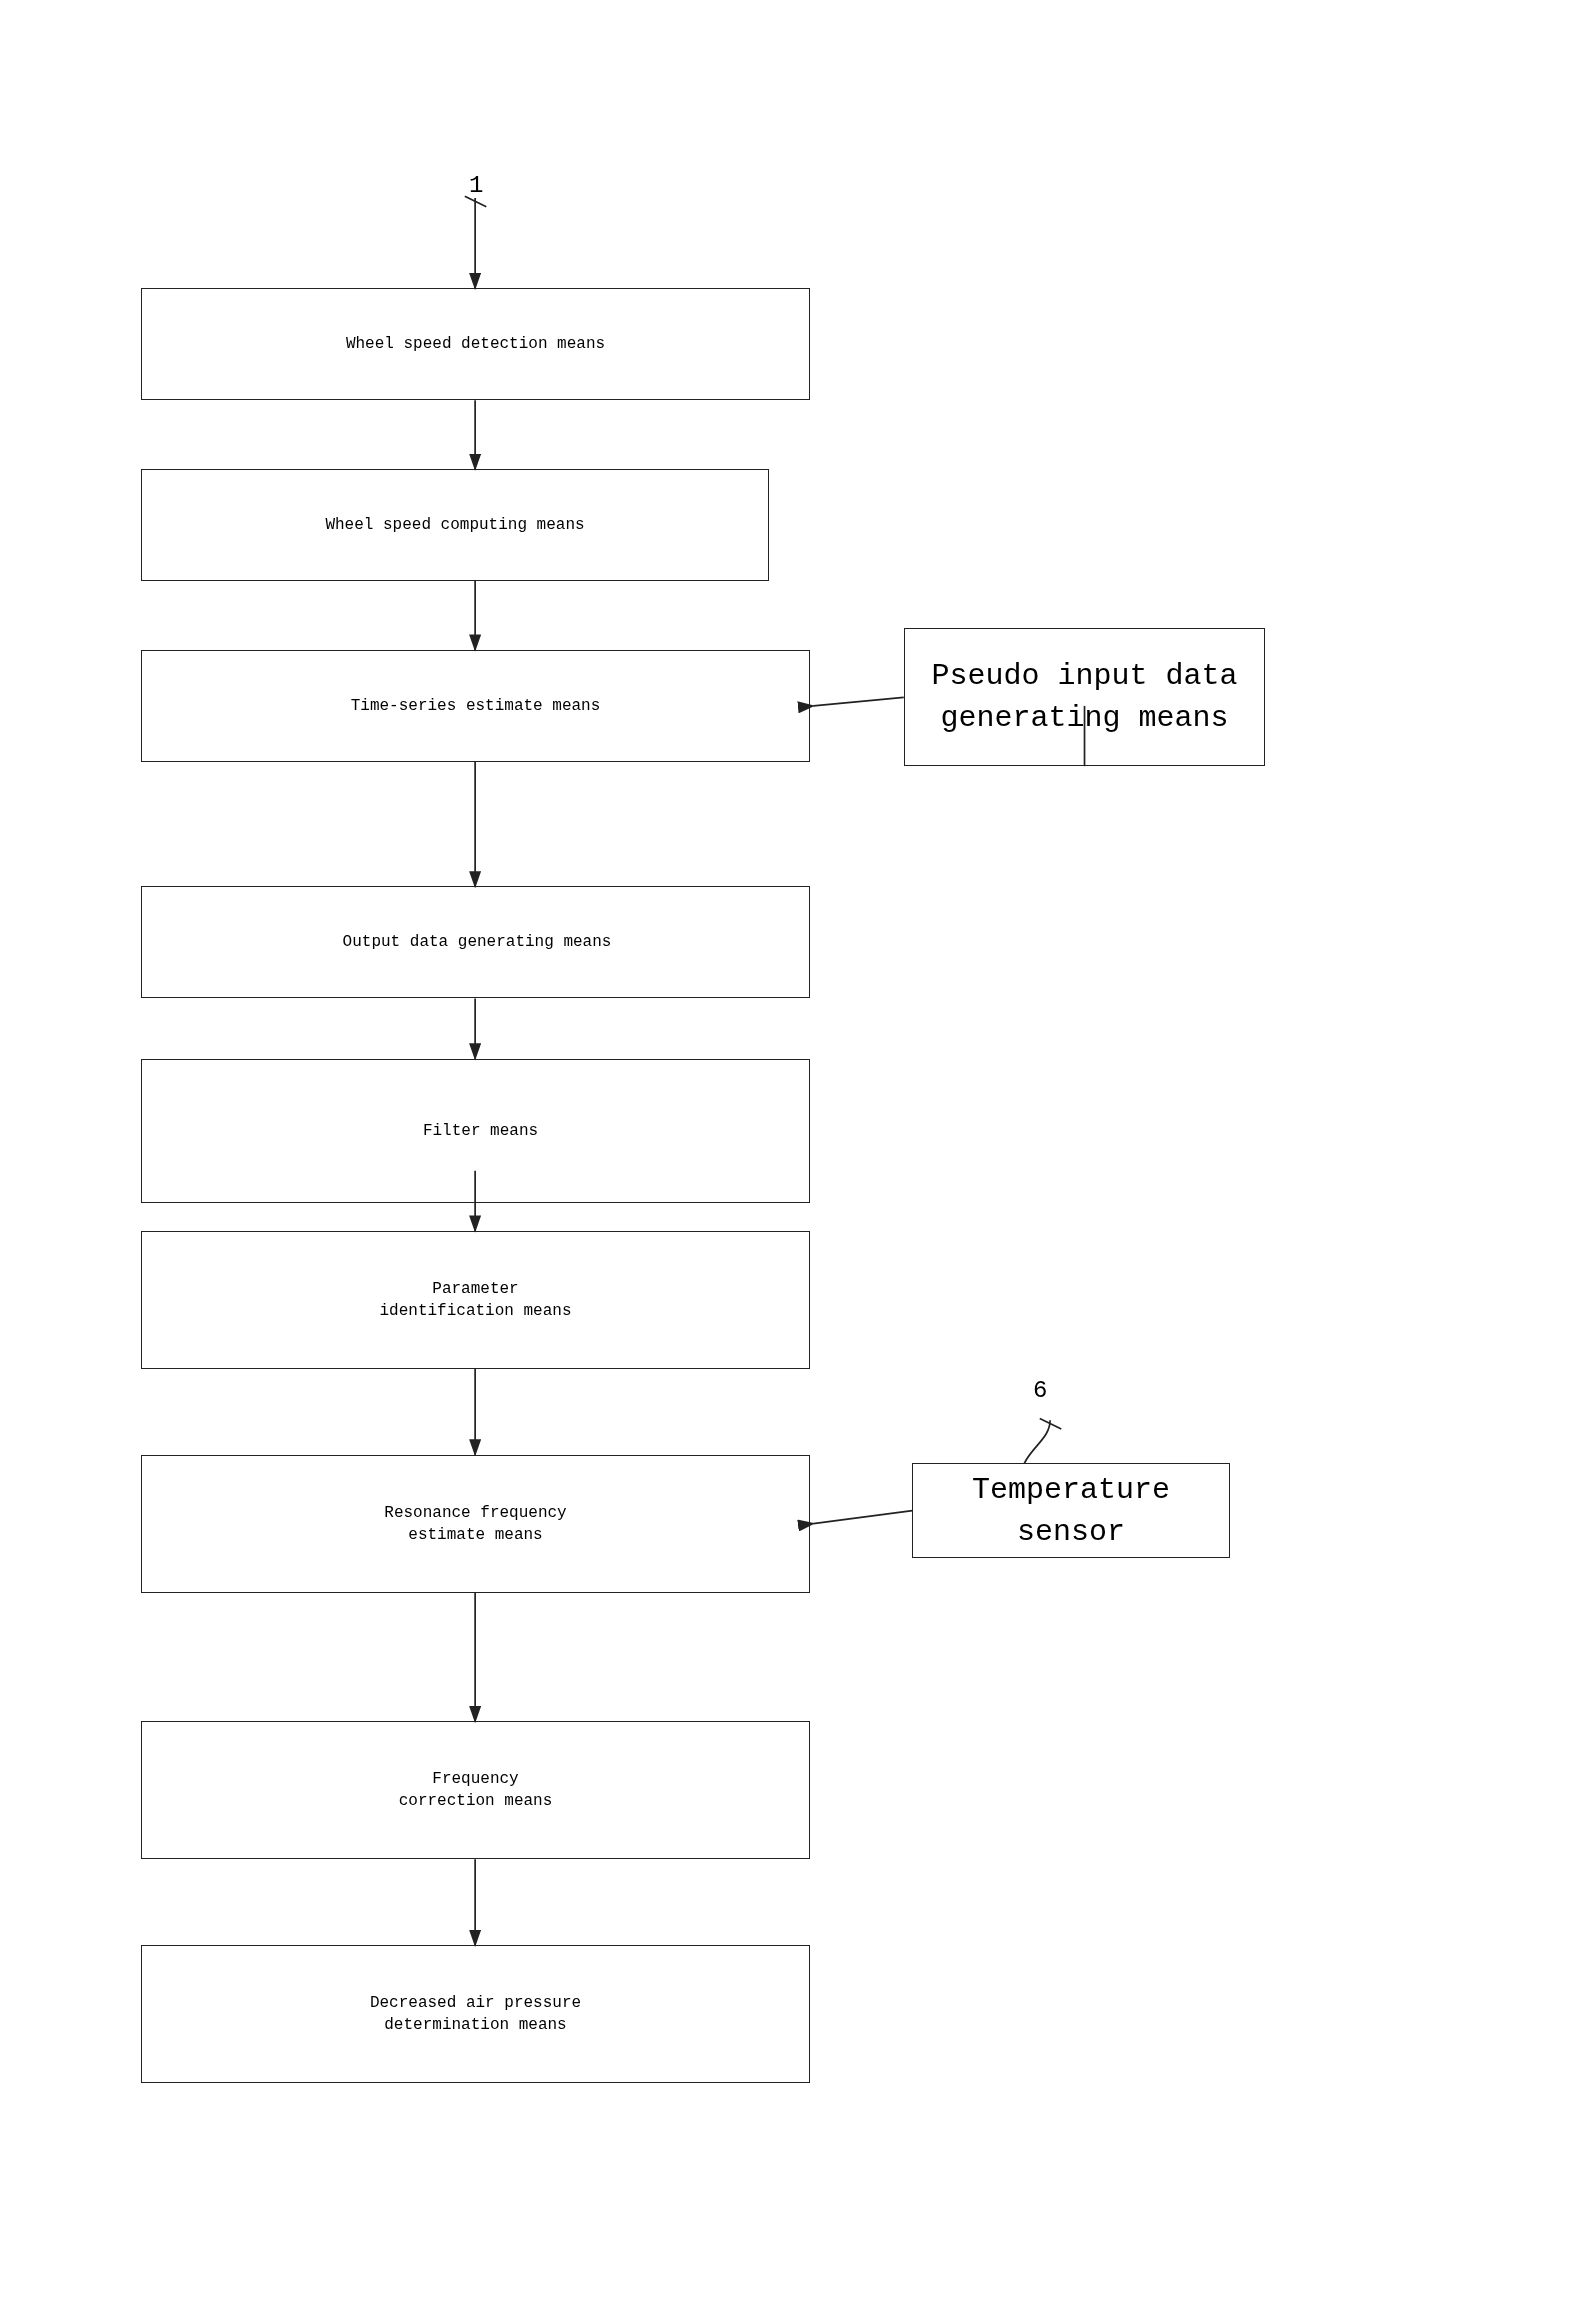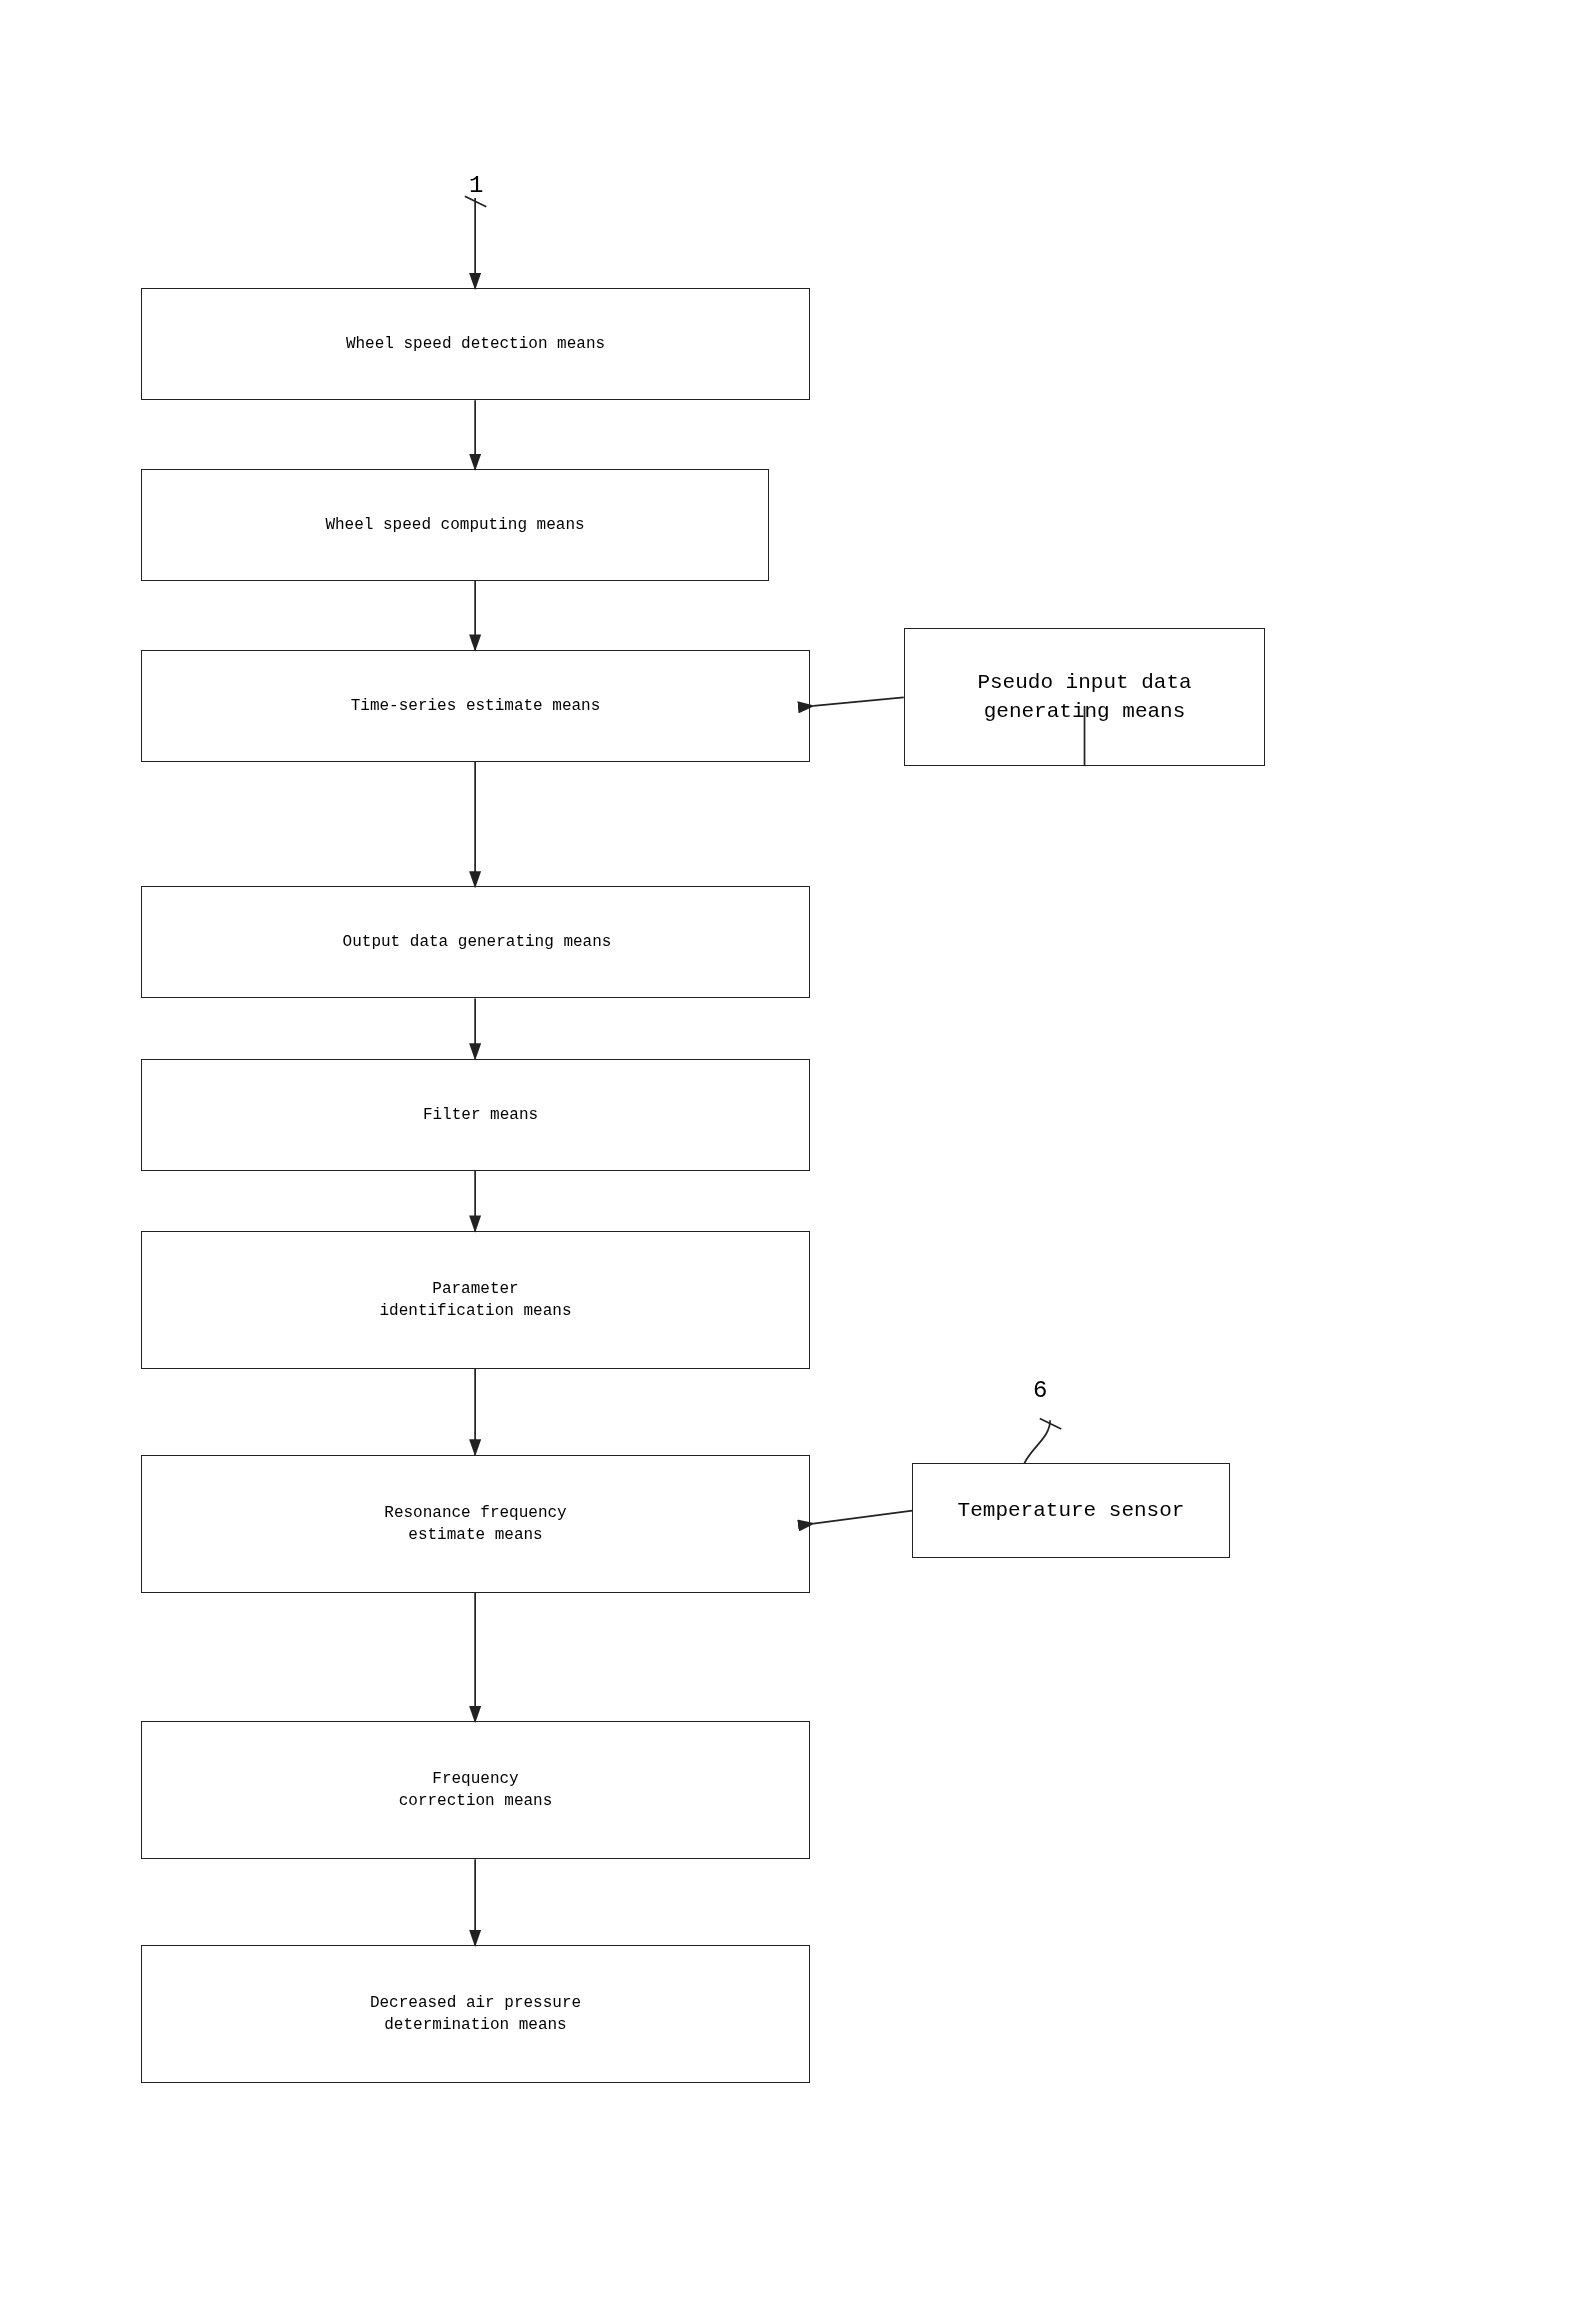--- a/index.html
+++ b/index.html
@@ -32,21 +32,21 @@
     }
 
     .side-box {
       position: absolute;
       border: 1.7px solid #222;
       background: #fff;
       display: flex;
       align-items: center;
       justify-content: center;
       text-align: center;
-      font-size: 21px;
+      font-size: 30px;
       line-height: 1.4;
       padding: 8.6px 13.8px;
     }
 
     
     .arrows-svg {
       position: absolute;
       top: 0;
       left: 0;
       width: 1576px;
@@ -84,21 +84,21 @@
   </div>
 
   <div class="box" style="left:141px; top:650px; width:669px; height:112px;">
     <span>Time-series estimate means</span>
   </div>
 
   <div class="box" style="left:141px; top:886px; width:669px; height:112px;padding-left:20px;">
     <span>Output data generating means</span>
   </div>
 
-  <div class="box" style="left:141px; top:1059px; width:669px; height:112px;padding-left:27px;">
+  <div class="box" style="left:141px; top:1059px; width:669px; height:144px;padding-left:27px;">
     <span>Filter means</span>
   </div>
 
   <div class="box" style="left:141px; top:1231px; width:669px; height:138px;">
     <span style="white-space:pre-line;">Parameter
 identification means</span>
   </div>
 
   <div class="box" style="left:141px; top:1455px; width:669px; height:138px;">
     <span style="white-space:pre-line;">Resonance frequency

